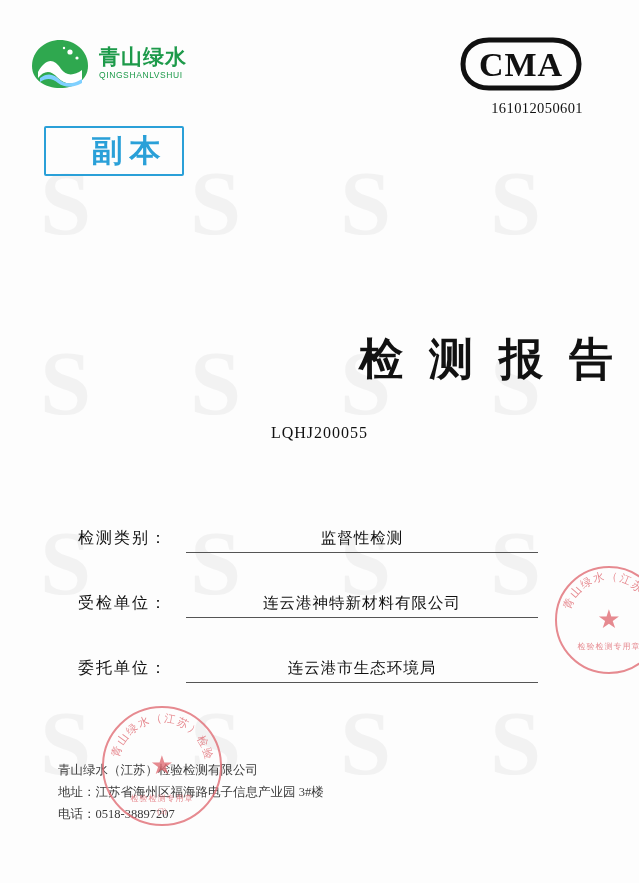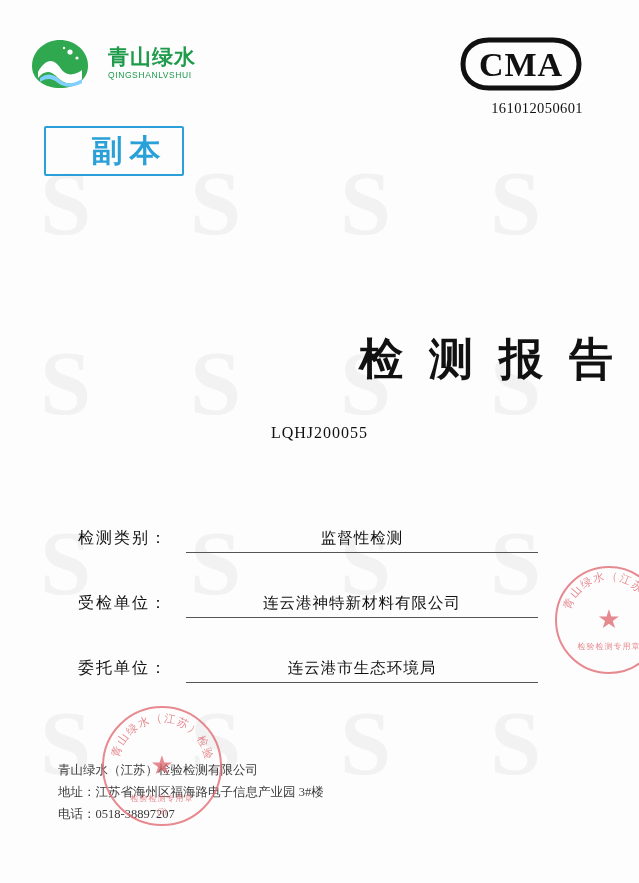--- a/index.html
+++ b/index.html
@@ -56,21 +56,21 @@
     top: 8px;
     display: flex;
     align-items: flex-start;
   }
   .logo-mark {
     width: 64px;
     height: 56px;
     position: relative;
   }
   .logo-text {
-    margin-left: 16px;
+    margin-left: 7px;
     margin-top: 10px;
   }
   .logo-cn {
     font-family: "Liberation Sans", sans-serif;
     font-size: 21px;
     font-weight: bold;
     color: #1d9a4a;
     letter-spacing: 1px;
     line-height: 1.05;
   }

